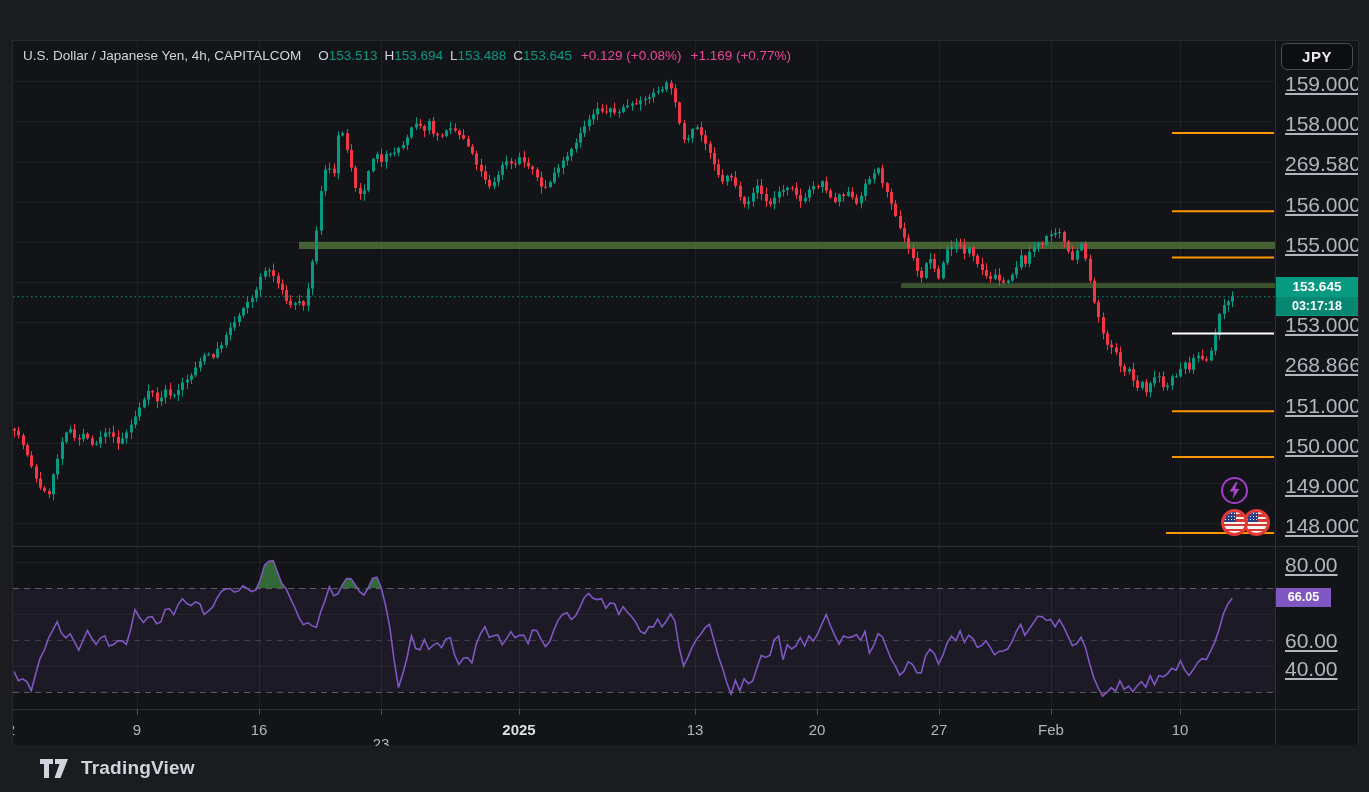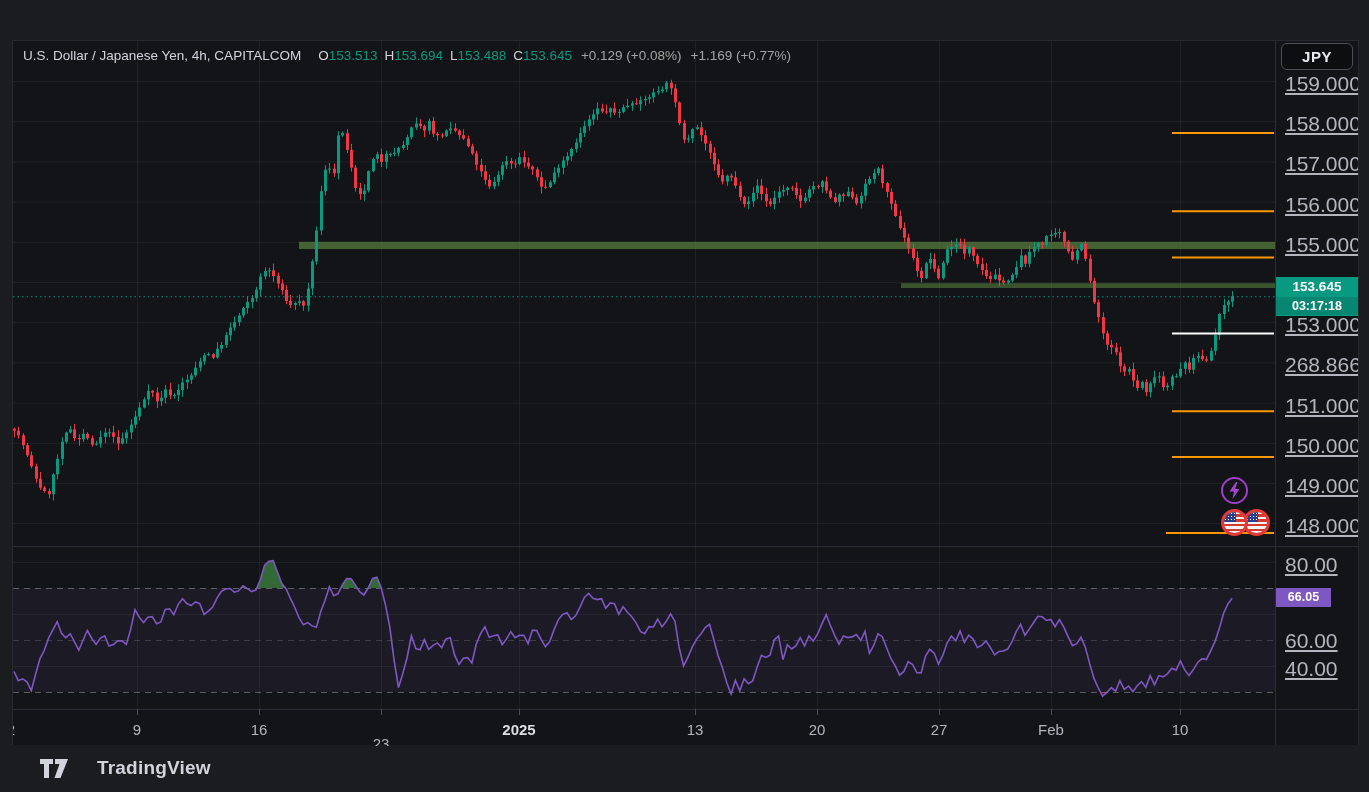--- a/index.html
+++ b/index.html
@@ -7,21 +7,21 @@
   #root{position:relative;width:1369px;height:792px;background:#1b1c1f;}
   .topbar{position:absolute;left:0;top:0;width:1369px;height:40px;background:#1b1c1f;}
   .topbar span{position:absolute;left:27px;top:10px;font-size:15px;font-weight:600;color:#e6e6e6;letter-spacing:.1px;}
   .widget{position:absolute;left:12px;top:40px;width:1345px;height:705px;background:#131417;
     border:1px solid #27292e;box-sizing:content-box;overflow:hidden;}
   .widget svg#chart{position:absolute;left:0;top:0;}
   .legend{position:absolute;left:10px;top:7px;font-size:13.5px;color:#d1d4dc;white-space:nowrap;z-index:6;}
   .legend .ohlc{margin-left:10px;}
   .legend .k{color:#d1d4dc;margin-left:7px;}
   .legend .v{color:#089981;}
-  .legend .chg{color:#a3a3a3;margin-left:9px;}
+  .legend .chg{color:#ec4899;margin-left:9px;}
   .jpy{position:absolute;right:5px;top:2px;width:72px;height:27px;background:#0d0e10;border:1px solid #4a4d55;
     border-radius:6px;color:#e8eaed;font-size:15px;font-weight:700;letter-spacing:.5px;z-index:8;
     font-family:"Liberation Sans",sans-serif;display:flex;align-items:center;justify-content:center;cursor:pointer;}
   .ptick{position:absolute;left:1272px;font-size:21px;color:#b2b5be;z-index:3;text-decoration:underline;}
   .ttick{position:absolute;font-size:15px;color:#b2b5be;transform:translateX(-50%);z-index:3;}
   .ttick.bold{color:#dcdee3;font-weight:700;}
   .price-tag{position:absolute;left:1263px;top:245px;width:82px;height:39px;background:#089981;z-index:7;
     color:#fff;text-align:center;}
   .price-tag .p{font-size:13.5px;font-weight:700;line-height:20px;}
   .price-tag .cd{font-size:12.5px;font-weight:600;line-height:18px;background:rgba(0,0,0,.12);}
@@ -30,21 +30,21 @@
   .bolt{position:absolute;left:1208px;top:436px;width:27px;height:27px;border-radius:50%;
     border:2px solid #a13dc9;box-sizing:border-box;z-index:6;display:flex;align-items:center;justify-content:center;}
   .flag{position:absolute;top:468px;width:27px;height:27px;border-radius:50%;border:3px solid #e53935;
     box-sizing:border-box;overflow:hidden;z-index:5;
     background:repeating-linear-gradient(to bottom,#f4f4f4 0 2.4px,#d23a32 2.4px 4.8px);}
   .flag::before{content:'';position:absolute;left:0;top:0;width:56%;height:48%;background:#2b3f8e;
     background-image:radial-gradient(circle,#fff .7px,transparent 1px);background-size:3px 3px;}
   .flag.f1{left:1208px;z-index:6;}
   .flag.f2{left:1230px;z-index:5;}
   .bottombar{position:absolute;left:0;top:745px;width:1369px;height:47px;background:#1b1c1f;}
-  .tvlogo{position:absolute;left:40px;top:12px;display:flex;align-items:center;gap:23px;cursor:pointer;justify-content:space-between;}
+  .tvlogo{position:absolute;left:40px;top:12px;display:flex;align-items:center;gap:7px;cursor:pointer;justify-content:space-between;}
   .tvlogo span{color:#d1d4dc;font-size:19px;font-weight:700;letter-spacing:.2px;}
 </style>
 </head>
 <body>
 
 <div id="root">
 
   <div class="widget">
     <svg id="chart" width="1345" height="705">
         <defs>
@@ -695,21 +695,21 @@
 
     <div class="legend">
       <span>U.S. Dollar / Japanese Yen, 4h, CAPITALCOM</span><span class="ohlc"><span class="k">O</span><span class="v">153.513</span><span class="k">H</span><span class="v">153.694</span><span class="k">L</span><span class="v">153.488</span><span class="k">C</span><span class="v">153.645</span></span><span class="chg">+0.129 (+0.08%)</span><span class="chg">+1.169 (+0.77%)</span>
     </div>
 
     <button class="jpy">JPY</button>
 
     <div id="paxis">
         <div class="ptick" style="top: 31px;">159.000</div>
         <div class="ptick" style="top: 71.2px;">158.000</div>
-        <div class="ptick" style="top: 111.4px;">157.000</div>
+        <div class="ptick" style="top: 111.4px;">269.580</div>
         <div class="ptick" style="top: 151.6px;">156.000</div>
         <div class="ptick" style="top: 191.8px;">155.000</div>
         <div class="ptick" style="top: 232px;">154.000</div>
         <div class="ptick" style="top: 272.2px;">153.000</div>
         <div class="ptick" style="top: 312.4px;">268.866</div>
         <div class="ptick" style="top: 352.6px;">151.000</div>
         <div class="ptick" style="top: 392.8px;">150.000</div>
         <div class="ptick" style="top: 433px;">149.000</div>
         <div class="ptick" style="top: 473.2px;">148.000</div>
         <div class="ptick" style="top: 512px;">80.00</div>

